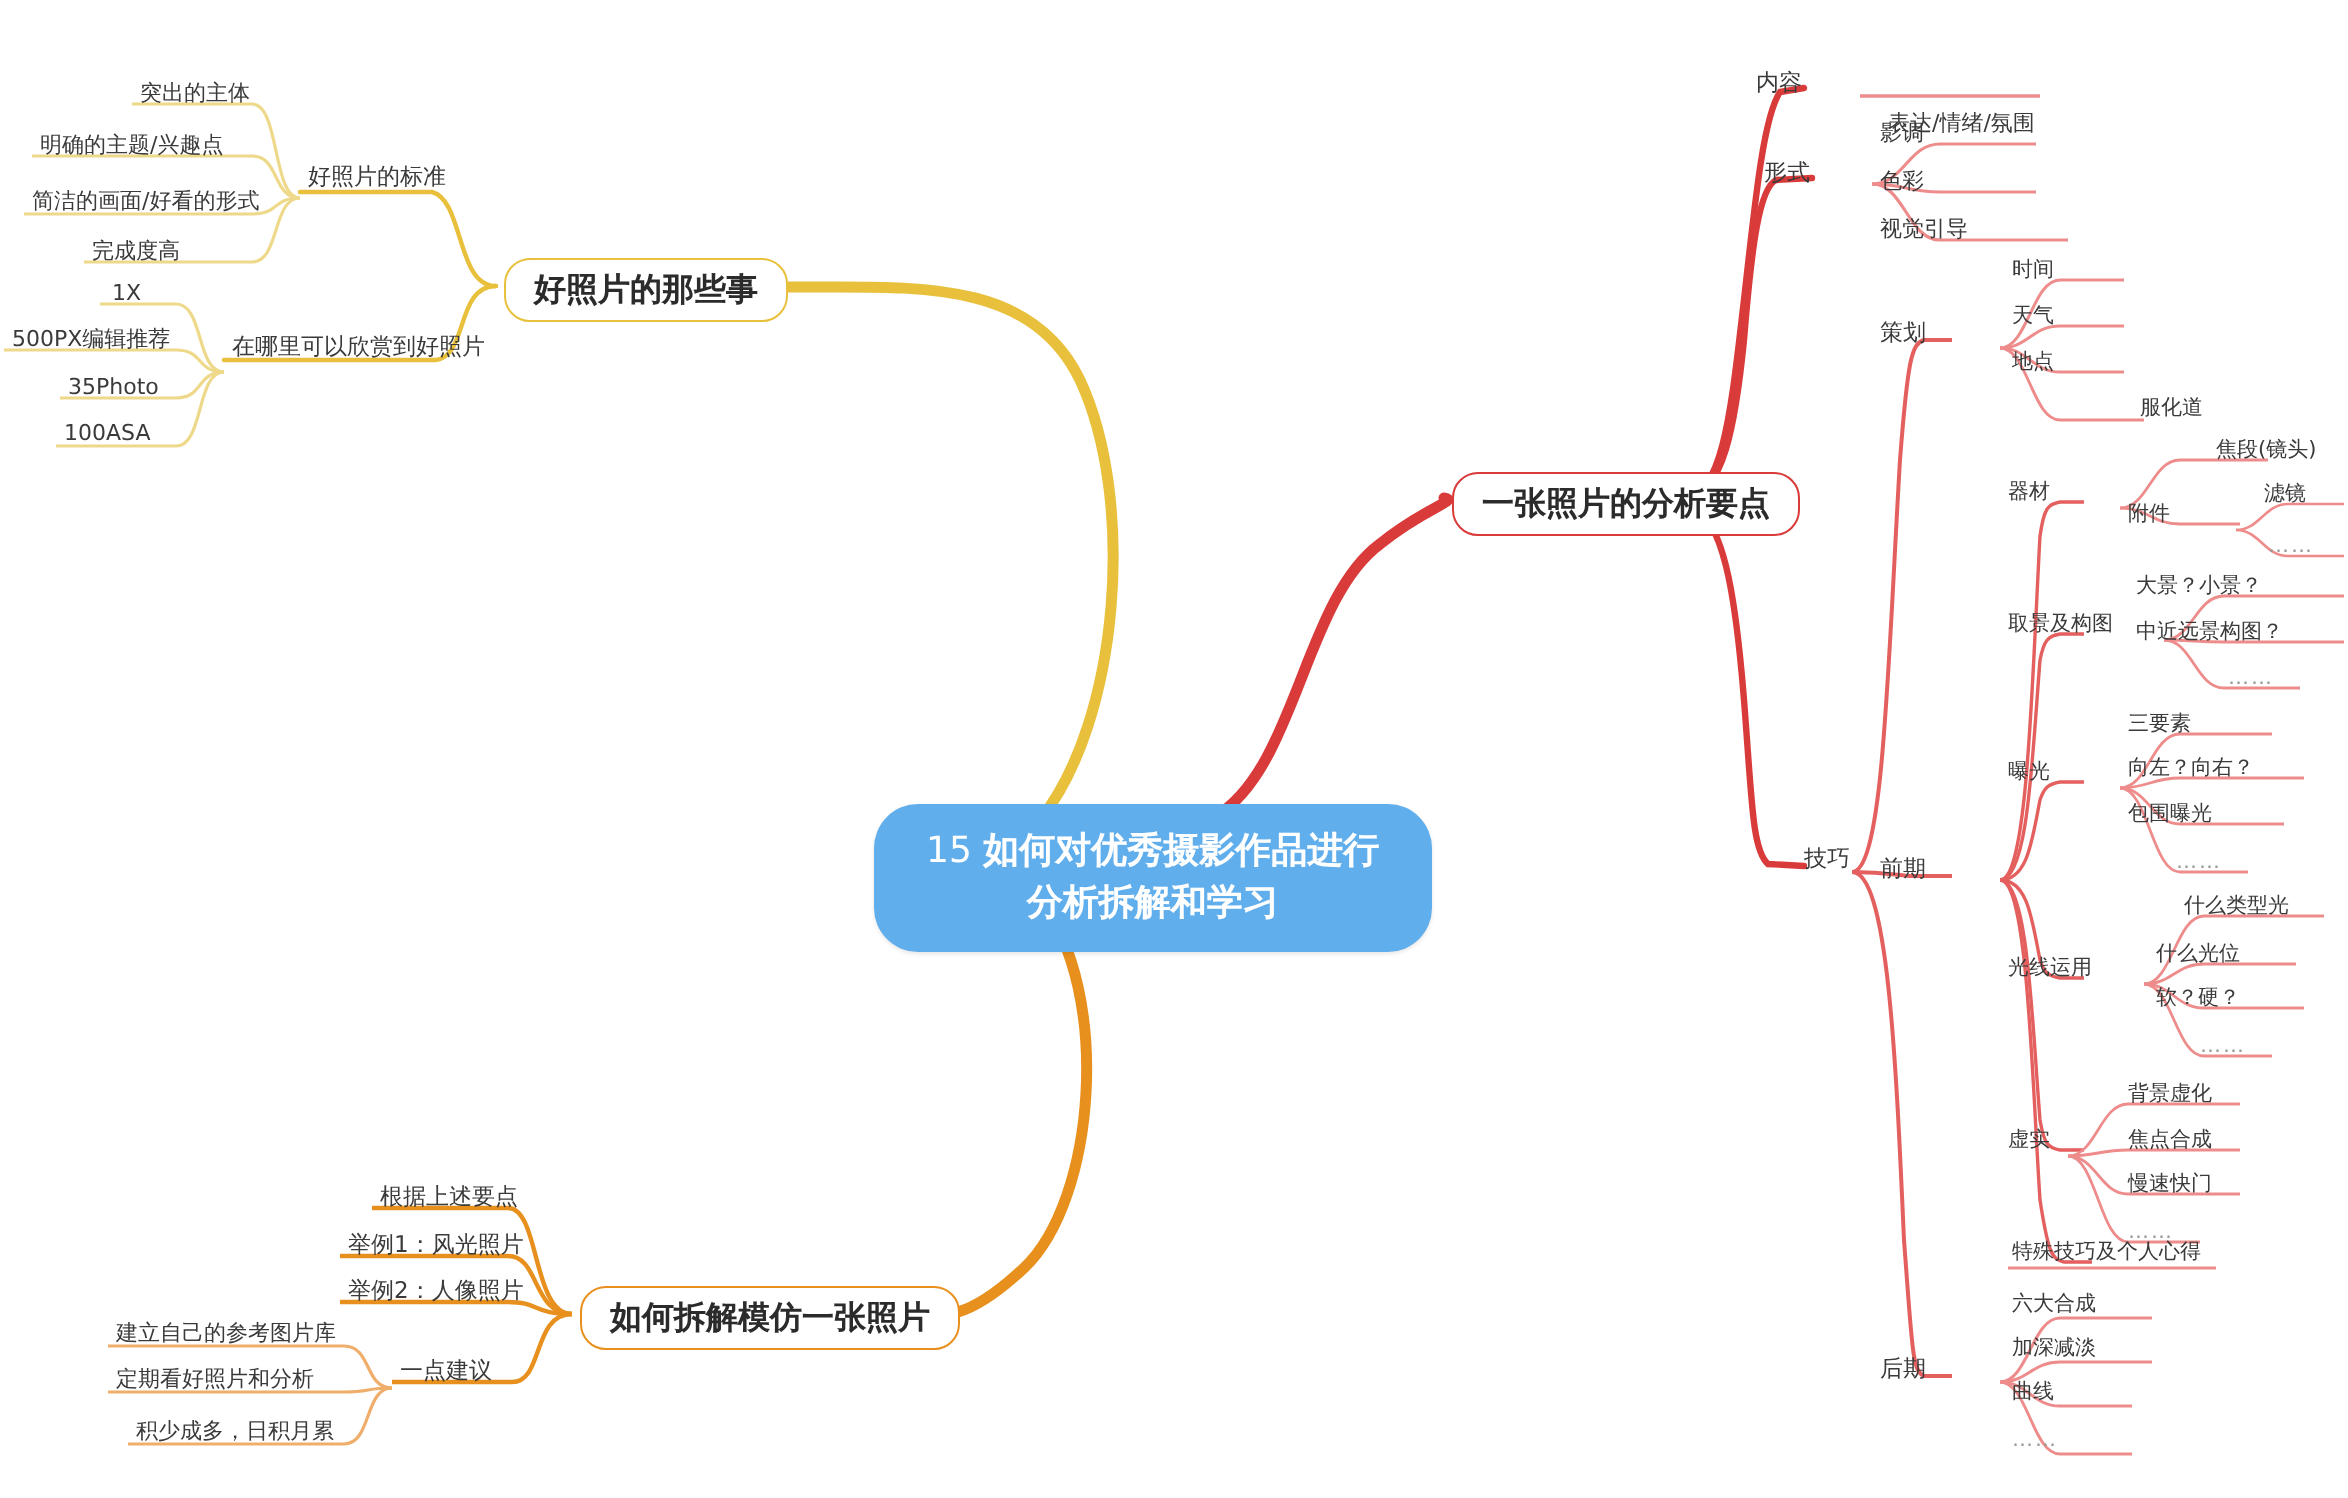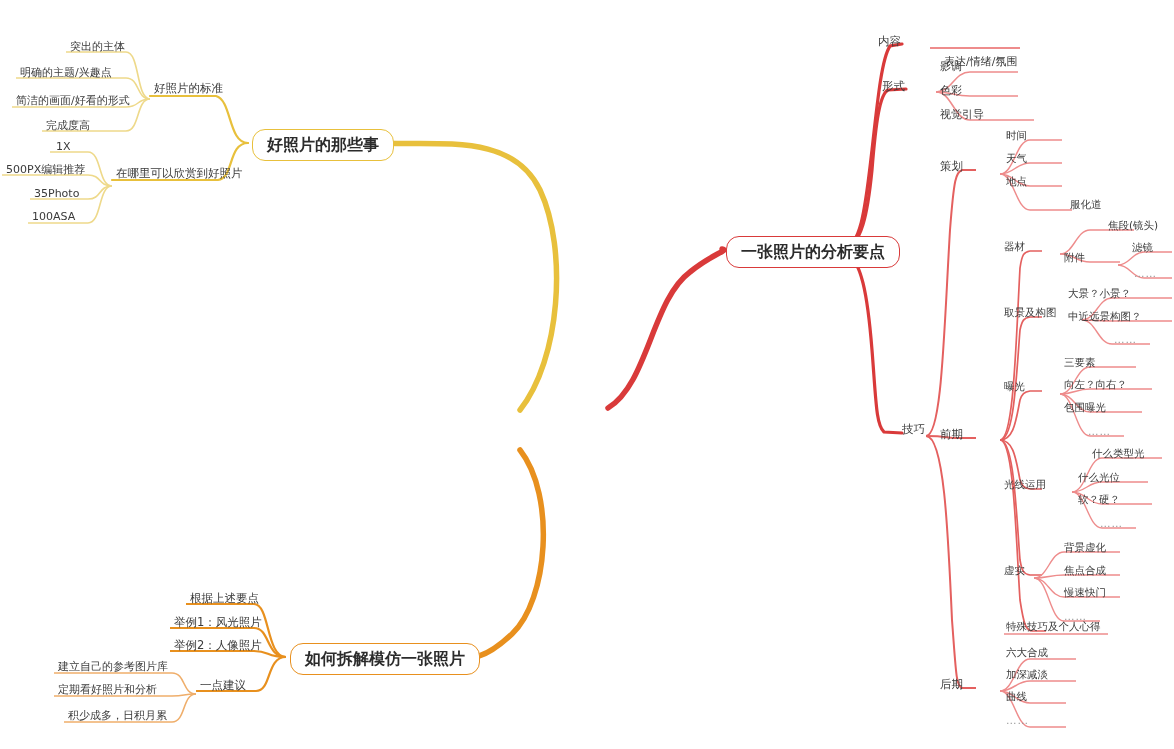--- a/index.html
+++ b/index.html
@@ -123,20 +123,25 @@
     <path d="M 1034,578 C 1048,578 1050,621 1064,621 L 1100,621" fill="none" stroke="#EE8C8C" stroke-width="1.4"></path>
 
     <path d="M 1004,634 L 1108,634" fill="none" stroke="#EE8C8C" stroke-width="1.4"></path>
 
     <path d="M 1000,691 C 1014,691 1016,659 1030,659 L 1076,659" fill="none" stroke="#EE8C8C" stroke-width="1.5"></path>
     <path d="M 1000,691 C 1014,691 1016,681 1030,681 L 1076,681" fill="none" stroke="#EE8C8C" stroke-width="1.5"></path>
     <path d="M 1000,691 C 1014,691 1016,703 1030,703 L 1066,703" fill="none" stroke="#EE8C8C" stroke-width="1.5"></path>
     <path d="M 1000,691 C 1014,691 1016,727 1030,727 L 1066,727" fill="none" stroke="#EE8C8C" stroke-width="1.5"></path>
   </svg>
 
+  <div class="node central" style="left:437px;top:402px;">
+    <span class="num">15 </span>
+    <span>如何对优秀摄影作品进行</span><br>
+    <span>分析拆解和学习</span>
+  </div>
 
   <div class="node main yellow" style="left:252px;top:129px;">好照片的那些事</div>
 
   <div class="node sub" style="left:152px;top:82px;">好照片的标准</div>
   <div class="node sub s2" style="left:68px;top:41px;">突出的主体</div>
   <div class="node sub s2" style="left:18px;top:67px;">明确的主题/兴趣点</div>
   <div class="node sub s2" style="left:14px;top:95px;">简洁的画面/好看的形式</div>
   <div class="node sub s2" style="left:44px;top:120px;">完成度高</div>
 
   <div class="node sub" style="left:114px;top:167px;">在哪里可以欣赏到好照片</div>

